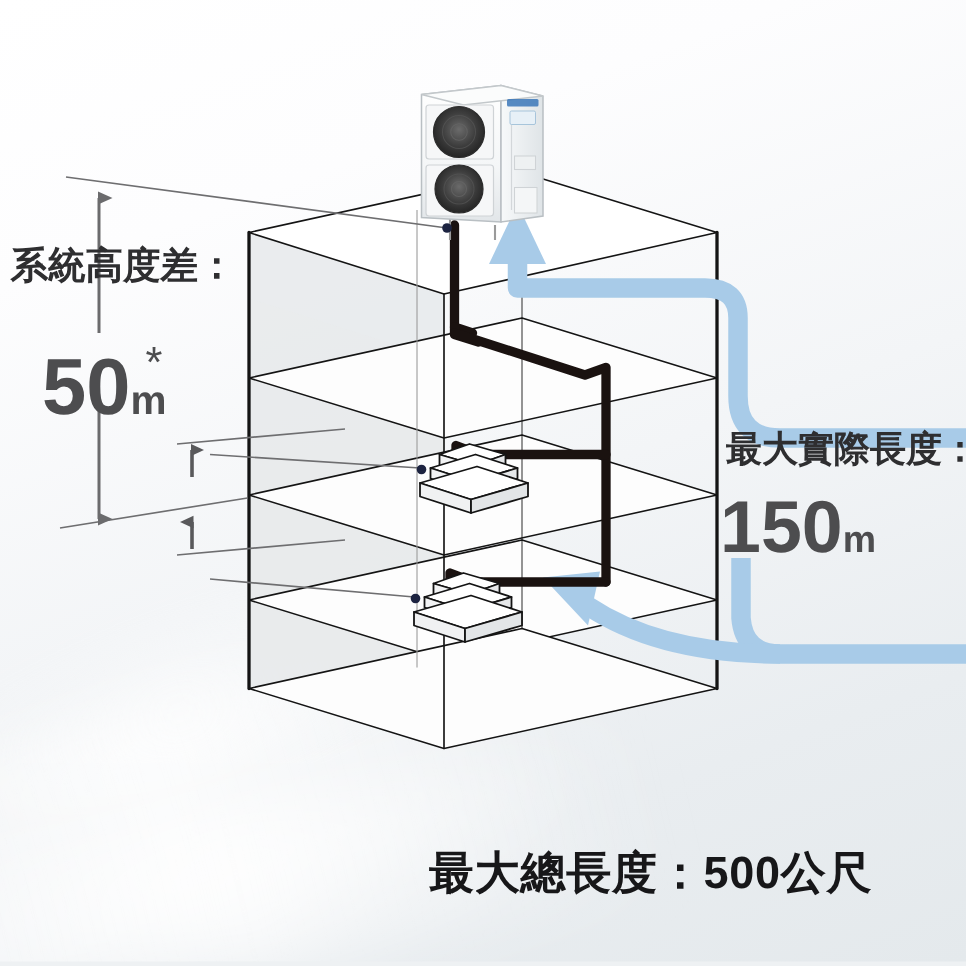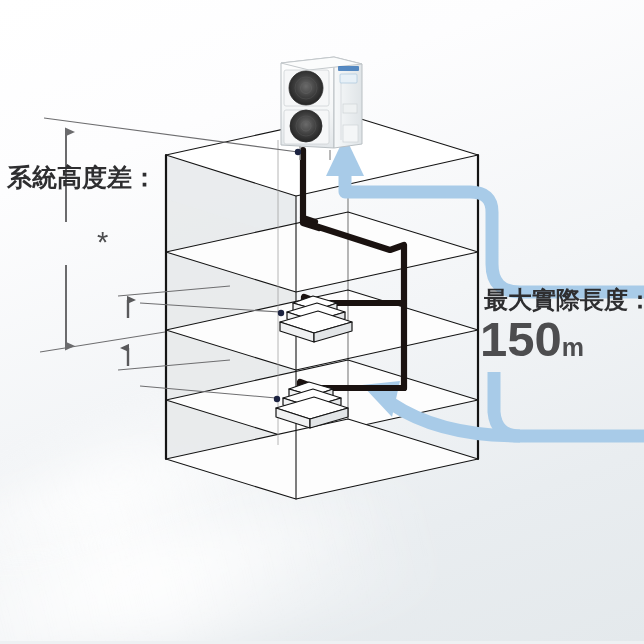--- a/index.html
+++ b/index.html
@@ -49,21 +49,21 @@
     left:42px; top:322px;
     font-size:39px; font-weight:700; color:#4d4d4f;
   }
   #val-15 .u { font-size:21px; font-weight:700; }
 
   #label-max-actual {
     left:484px; top:288px;
     font-size:24px; font-weight:700; color:#2e2e30;
   }
   #val-150 {
-    left:480px; top:315px;
+    left:480px; top:328px;
     font-size:49px; font-weight:700; color:#4d4d4f;
   }
   #val-150 .u { font-size:25px; font-weight:700; }
 
   #label-total {
     left:286px; top:568px;
     font-size:30px; font-weight:700; color:#171719;
     letter-spacing:0.5px;
   }
 </style>
@@ -237,24 +237,28 @@
       <line x1="66" y1="265" x2="66" y2="346" marker-end="url(#arrHeadDown)"></line>
     </g>
     <g stroke="#59595b" stroke-width="2.4" fill="none">
       <line x1="128" y1="300" x2="128" y2="318" marker-start="url(#arrHeadUpS)"></line>
       <line x1="128" y1="348" x2="128" y2="366" marker-end="url(#arrHeadUpS)" transform="rotate(180 128 357)"></line>
     </g>
   </svg>
 
   <div class="txt" id="label-height-diff">系統高度差：</div>
 
+  <div class="txt" id="val-50">
+    <span>50</span><span class="u">m</span>
+  </div>
 
   <div class="txt" id="star-50">*</div>
 
 
   <div class="txt" id="label-max-actual">最大實際長度：</div>
 
   <div class="txt" id="val-150">
     <span>150</span><span class="u">m</span>
   </div>
 
+  <div class="txt" id="label-total">最大總長度：500公尺</div>
 
 </div>
 
 </body></html>

